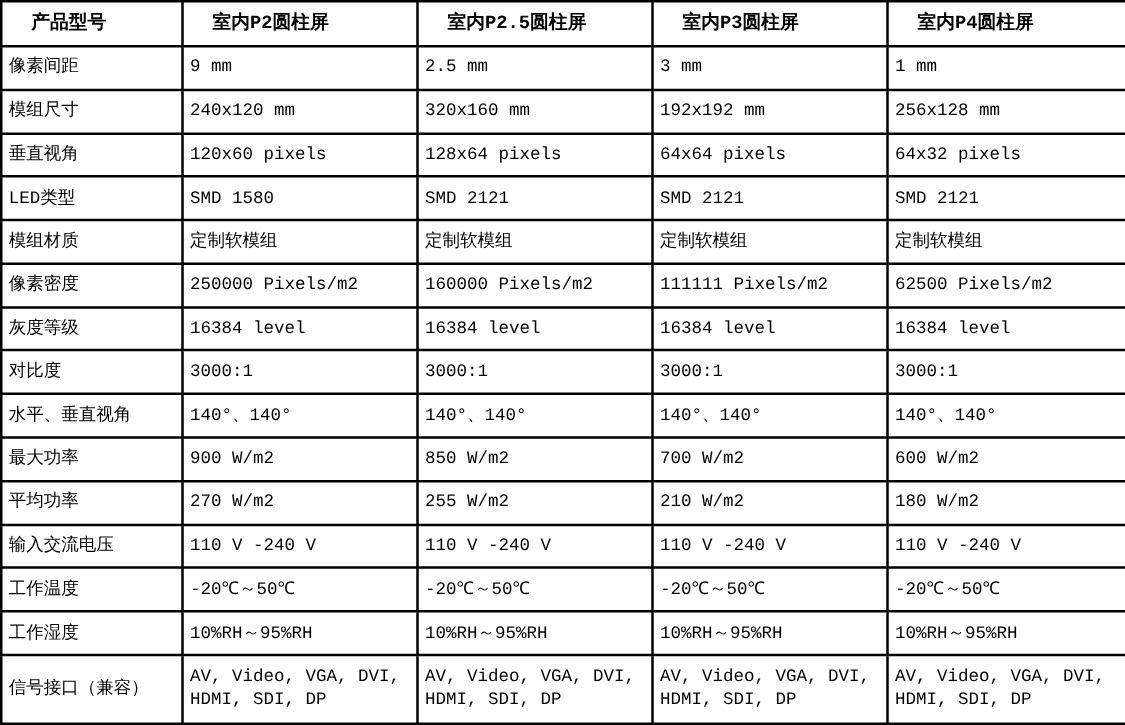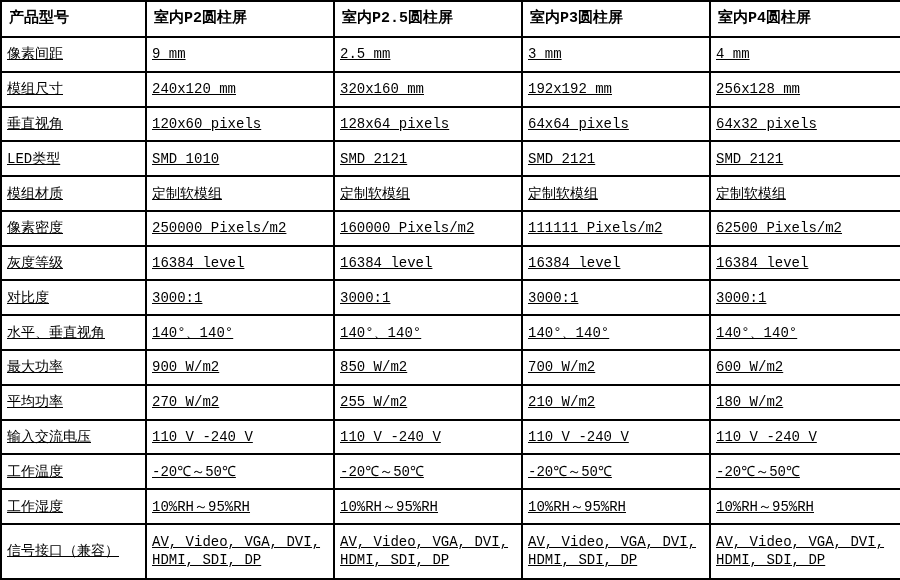--- a/index.html
+++ b/index.html
@@ -23,24 +23,24 @@
     vertical-align: middle;
     padding: 2px 4px 2px 5px;
     font-size: 14px;
     line-height: 18px;
     white-space: normal;
     overflow: hidden;
   }
   table.spec thead th {
     font-weight: bold;
     font-size: 15px;
-    padding-left: 7px;
+    padding-left: 23px;
   }
   table.spec thead tr { height: 36px; }
-  table.spec tbody tr { height: 31px; text-decoration: underline; }
+  table.spec tbody tr { height: 31px; }
   table.spec tbody tr:last-child { height: 49px; }
   table.spec td.label { font-size: 14px; }
 </style>
 </head>
 <body>
 
 <table class="spec">
   <colgroup>
     <col style="width:145px">
     <col style="width:188px">
@@ -56,39 +56,39 @@
       <th>室内P3圆柱屏</th>
       <th>室内P4圆柱屏</th>
     </tr>
   </thead>
   <tbody id="spec-body">
       <tr>
         <td class="label">像素间距</td>
         <td>9 mm</td>
         <td>2.5 mm</td>
         <td>3 mm</td>
-        <td>4 mm</td>
+        <td>1 mm</td>
       </tr>
       <tr>
         <td class="label">模组尺寸</td>
         <td>240x120 mm</td>
         <td>320x160 mm</td>
         <td>192x192 mm</td>
         <td>256x128 mm</td>
       </tr>
       <tr>
         <td class="label">垂直视角</td>
         <td>120x60 pixels</td>
         <td>128x64 pixels</td>
         <td>64x64 pixels</td>
         <td>64x32 pixels</td>
       </tr>
       <tr>
         <td class="label">LED类型</td>
-        <td>SMD 1010</td>
+        <td>SMD 1580</td>
         <td>SMD 2121</td>
         <td>SMD 2121</td>
         <td>SMD 2121</td>
       </tr>
       <tr>
         <td class="label">模组材质</td>
         <td>定制软模组</td>
         <td>定制软模组</td>
         <td>定制软模组</td>
         <td>定制软模组</td>

